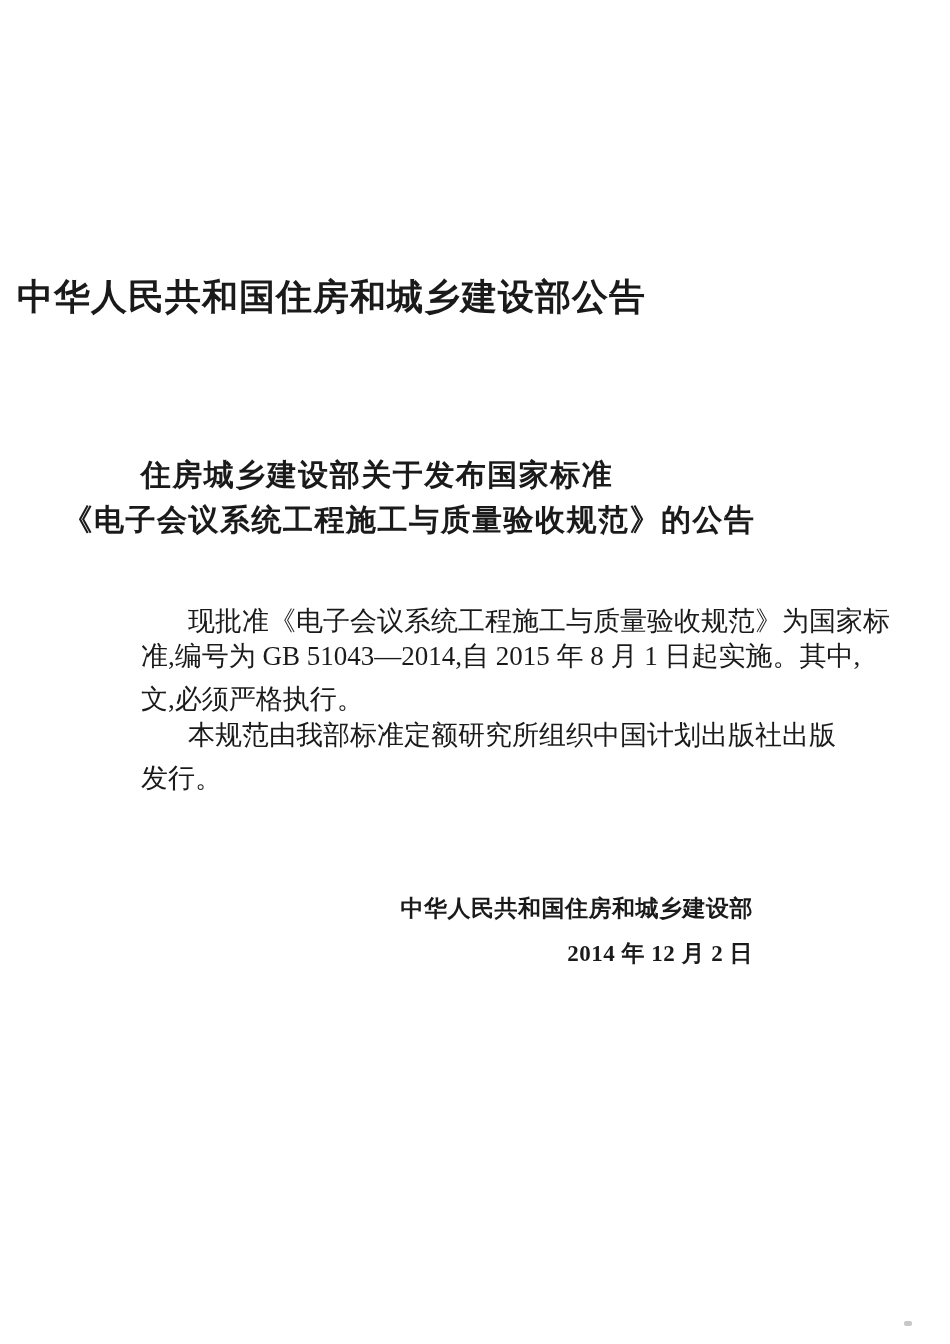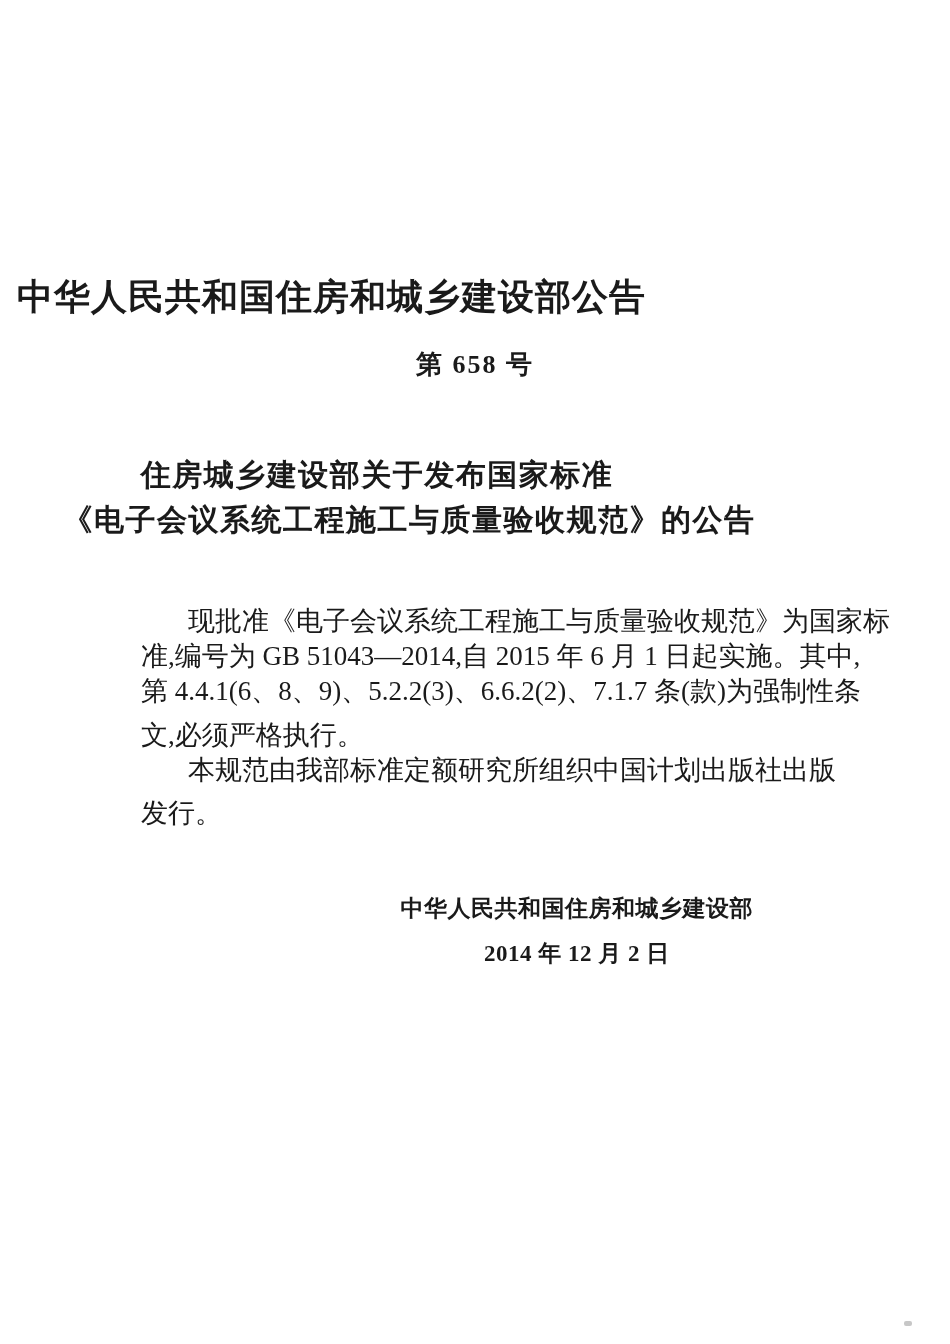--- a/index.html
+++ b/index.html
@@ -73,21 +73,21 @@
   .body-line.indent { padding-left: 47px; }
   .body-line.nofill {
     text-align: left;
     text-align-last: left;
     margin-top: 8px;
   }
   .signature-block {
     position: absolute;
     right: 197px;
     top: 893px;
-    text-align: center;
+    text-align: right;
     white-space: nowrap;
   }
   .sig-org {
     font-family: "Liberation Sans", "DejaVu Sans", sans-serif;
     font-size: 23px;
     font-weight: 700;
     letter-spacing: 0.5px;
     line-height: 30px;
   }
   .sig-date {
@@ -109,30 +109,28 @@
     filter: blur(0.6px);
   }
 </style>
 </head>
 <body>
 
 <div class="page" style="--paper: #ffffff; --ink: #1a1a1a;">
 
   <h1 class="doc-title">中华人民共和国住房和城乡建设部公告</h1>
 
-  <div class="issue-no">第 658 号</div>
 
   <div class="subtitle s1">住房城乡建设部关于发布国家标准</div>
 
   <div class="subtitle s2">《电子会议系统工程施工与质量验收规范》的公告</div>
 
   <div class="body-block">
       <div class="body-line indent">现批准《电子会议系统工程施工与质量验收规范》为国家标</div>
-      <div class="body-line">准,编号为 GB 51043—2014,自 2015 年 6 月 1 日起实施。其中,</div>
-      <div class="body-line">第 4.4.1(6、8、9)、5.2.2(3)、6.6.2(2)、7.1.7 条(款)为强制性条</div>
+      <div class="body-line">准,编号为 GB 51043—2014,自 2015 年 8 月 1 日起实施。其中,</div>
       <div class="body-line nofill">文,必须严格执行。</div>
       <div class="body-line indent">本规范由我部标准定额研究所组织中国计划出版社出版</div>
       <div class="body-line nofill">发行。</div>
     </div>
 
   <div class="signature-block">
     <div class="sig-org">中华人民共和国住房和城乡建设部</div>
     <div class="sig-date">2014 年 12 月 2 日</div>
   </div>
 

